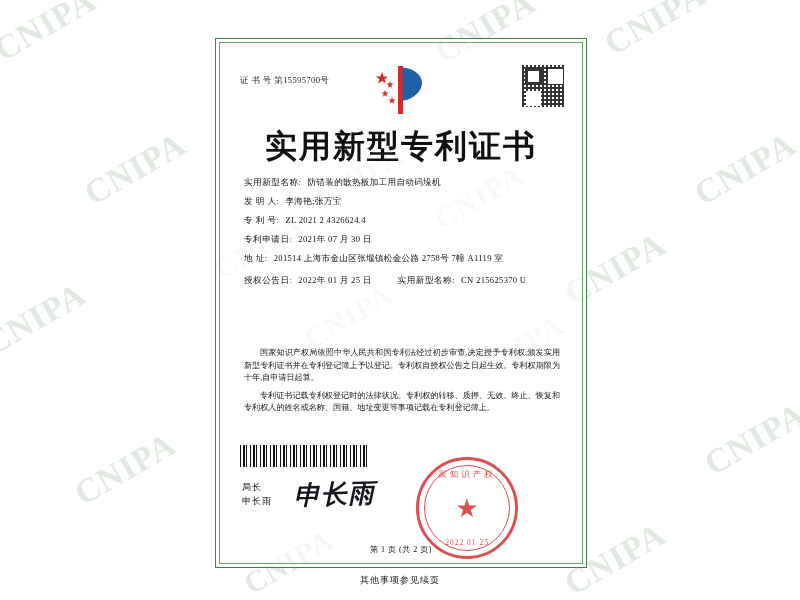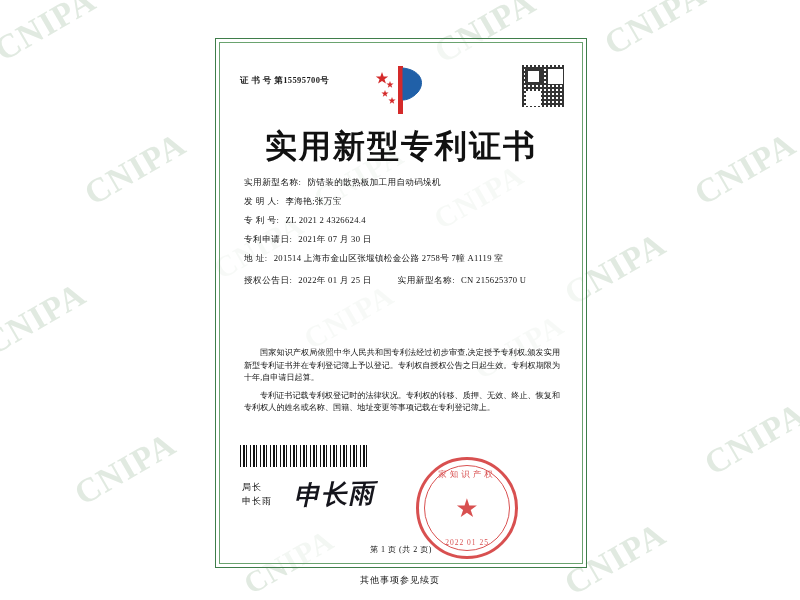--- a/index.html
+++ b/index.html
@@ -59,21 +59,20 @@
 
   
   .cert-no {
     font-family: "Liberation Serif", serif;
     font-size: 8.5px;
     color: #1c1c1c;
     position: absolute;
     left: 24px;
     top: 36px;
     letter-spacing: .4px;
-    font-weight: bold;
   }
   .qr {
     position: absolute;
     right: 22px;
     top: 26px;
     width: 42px;
     height: 42px;
     background-color: #ffffff;
     background-image:
       repeating-linear-gradient(0deg, #111 0 2px, transparent 2px 4px),

